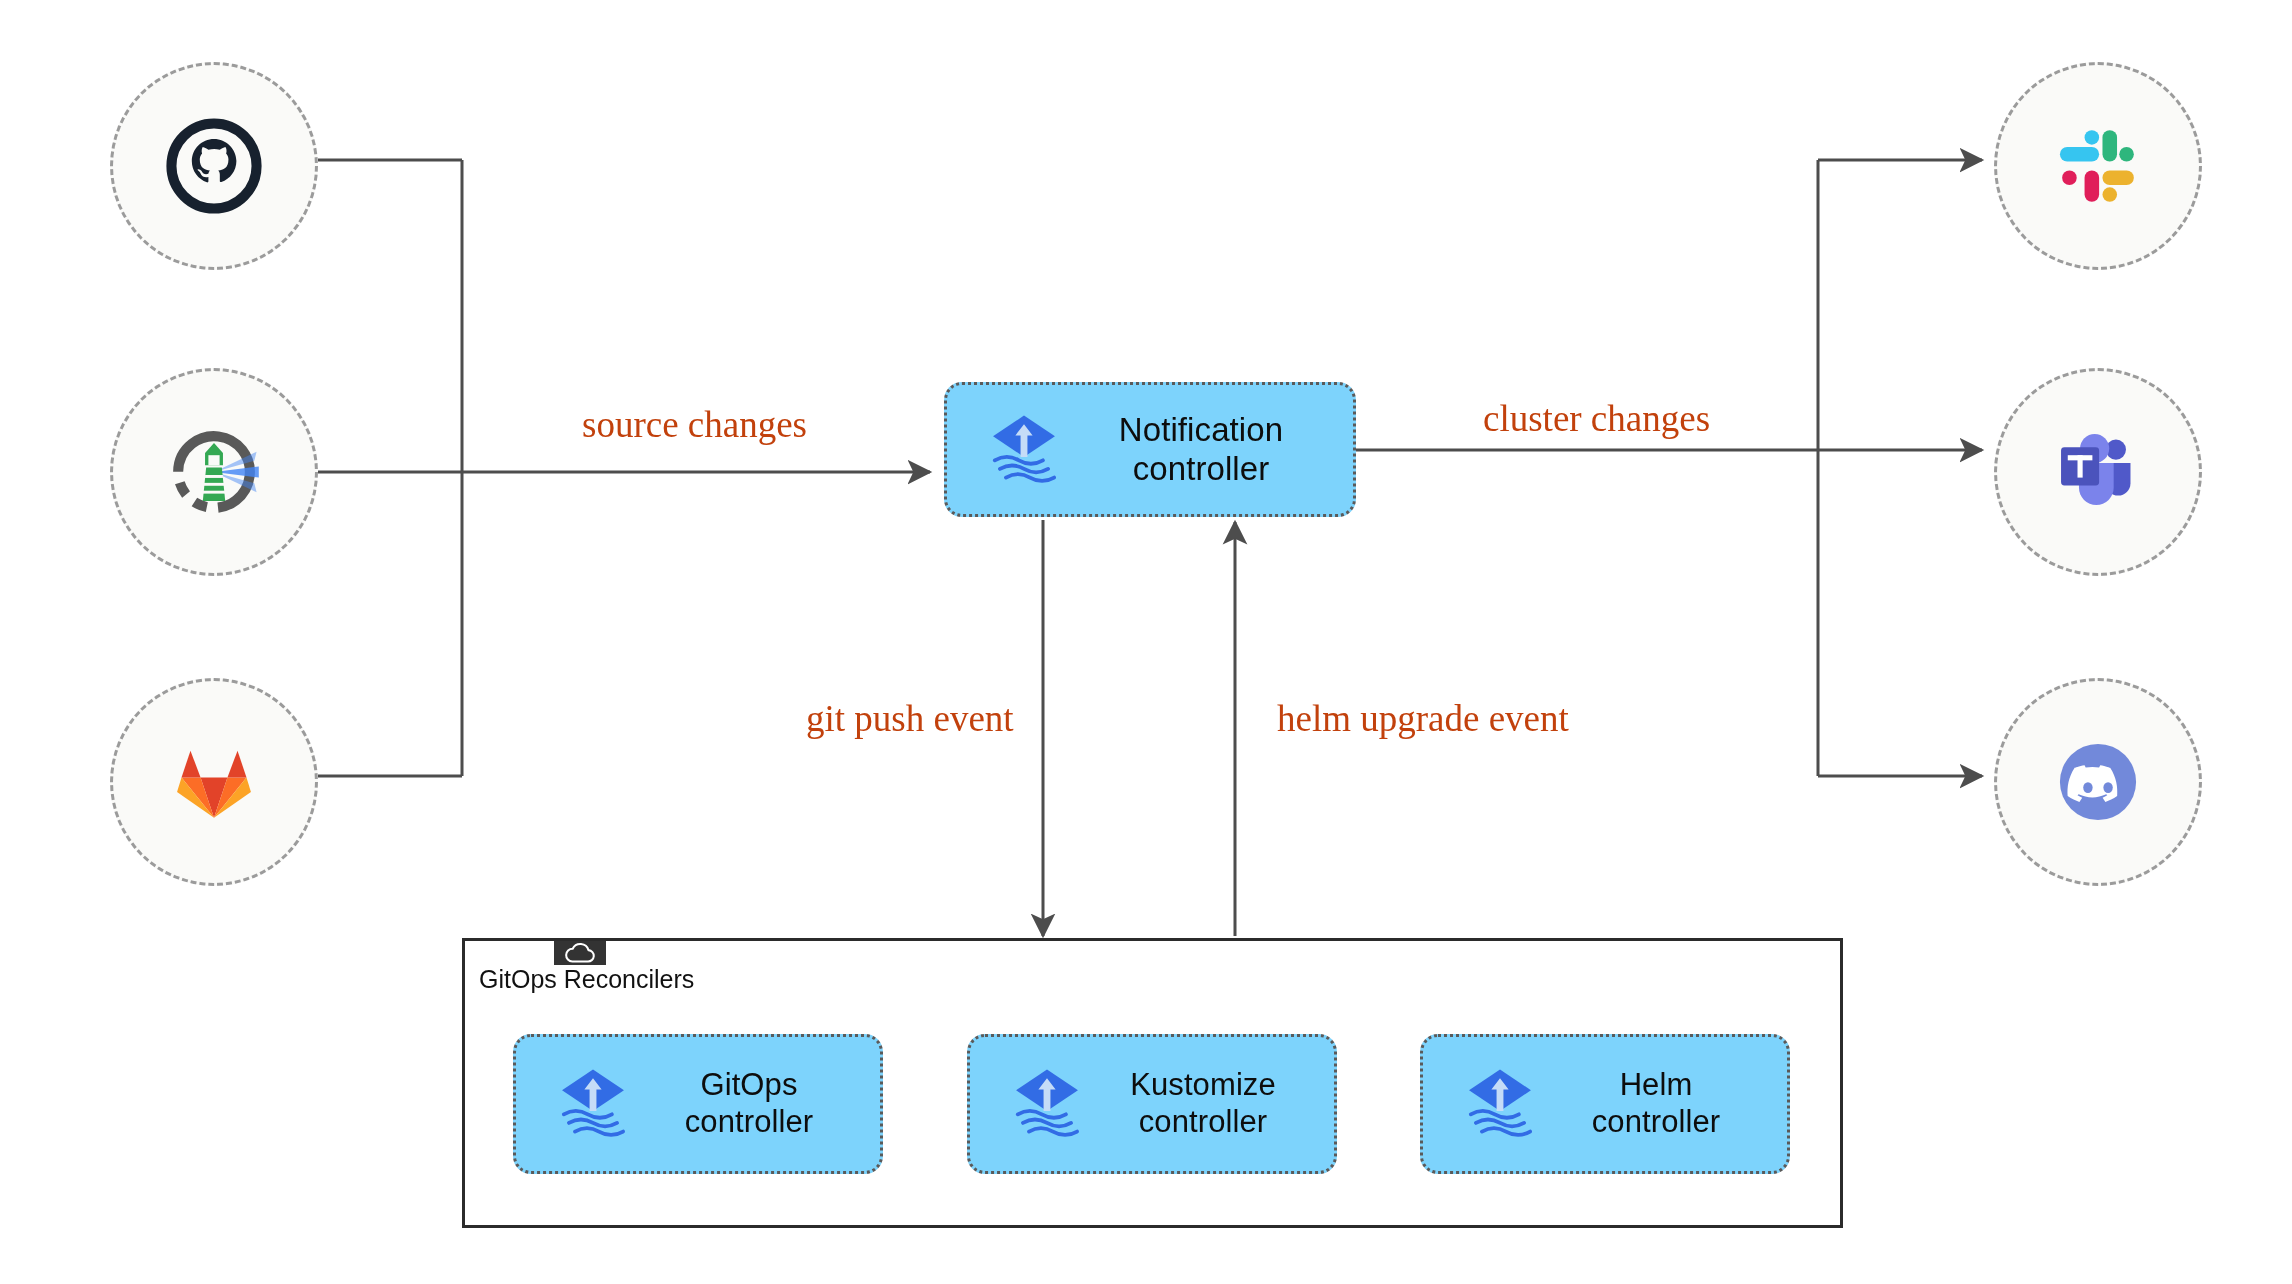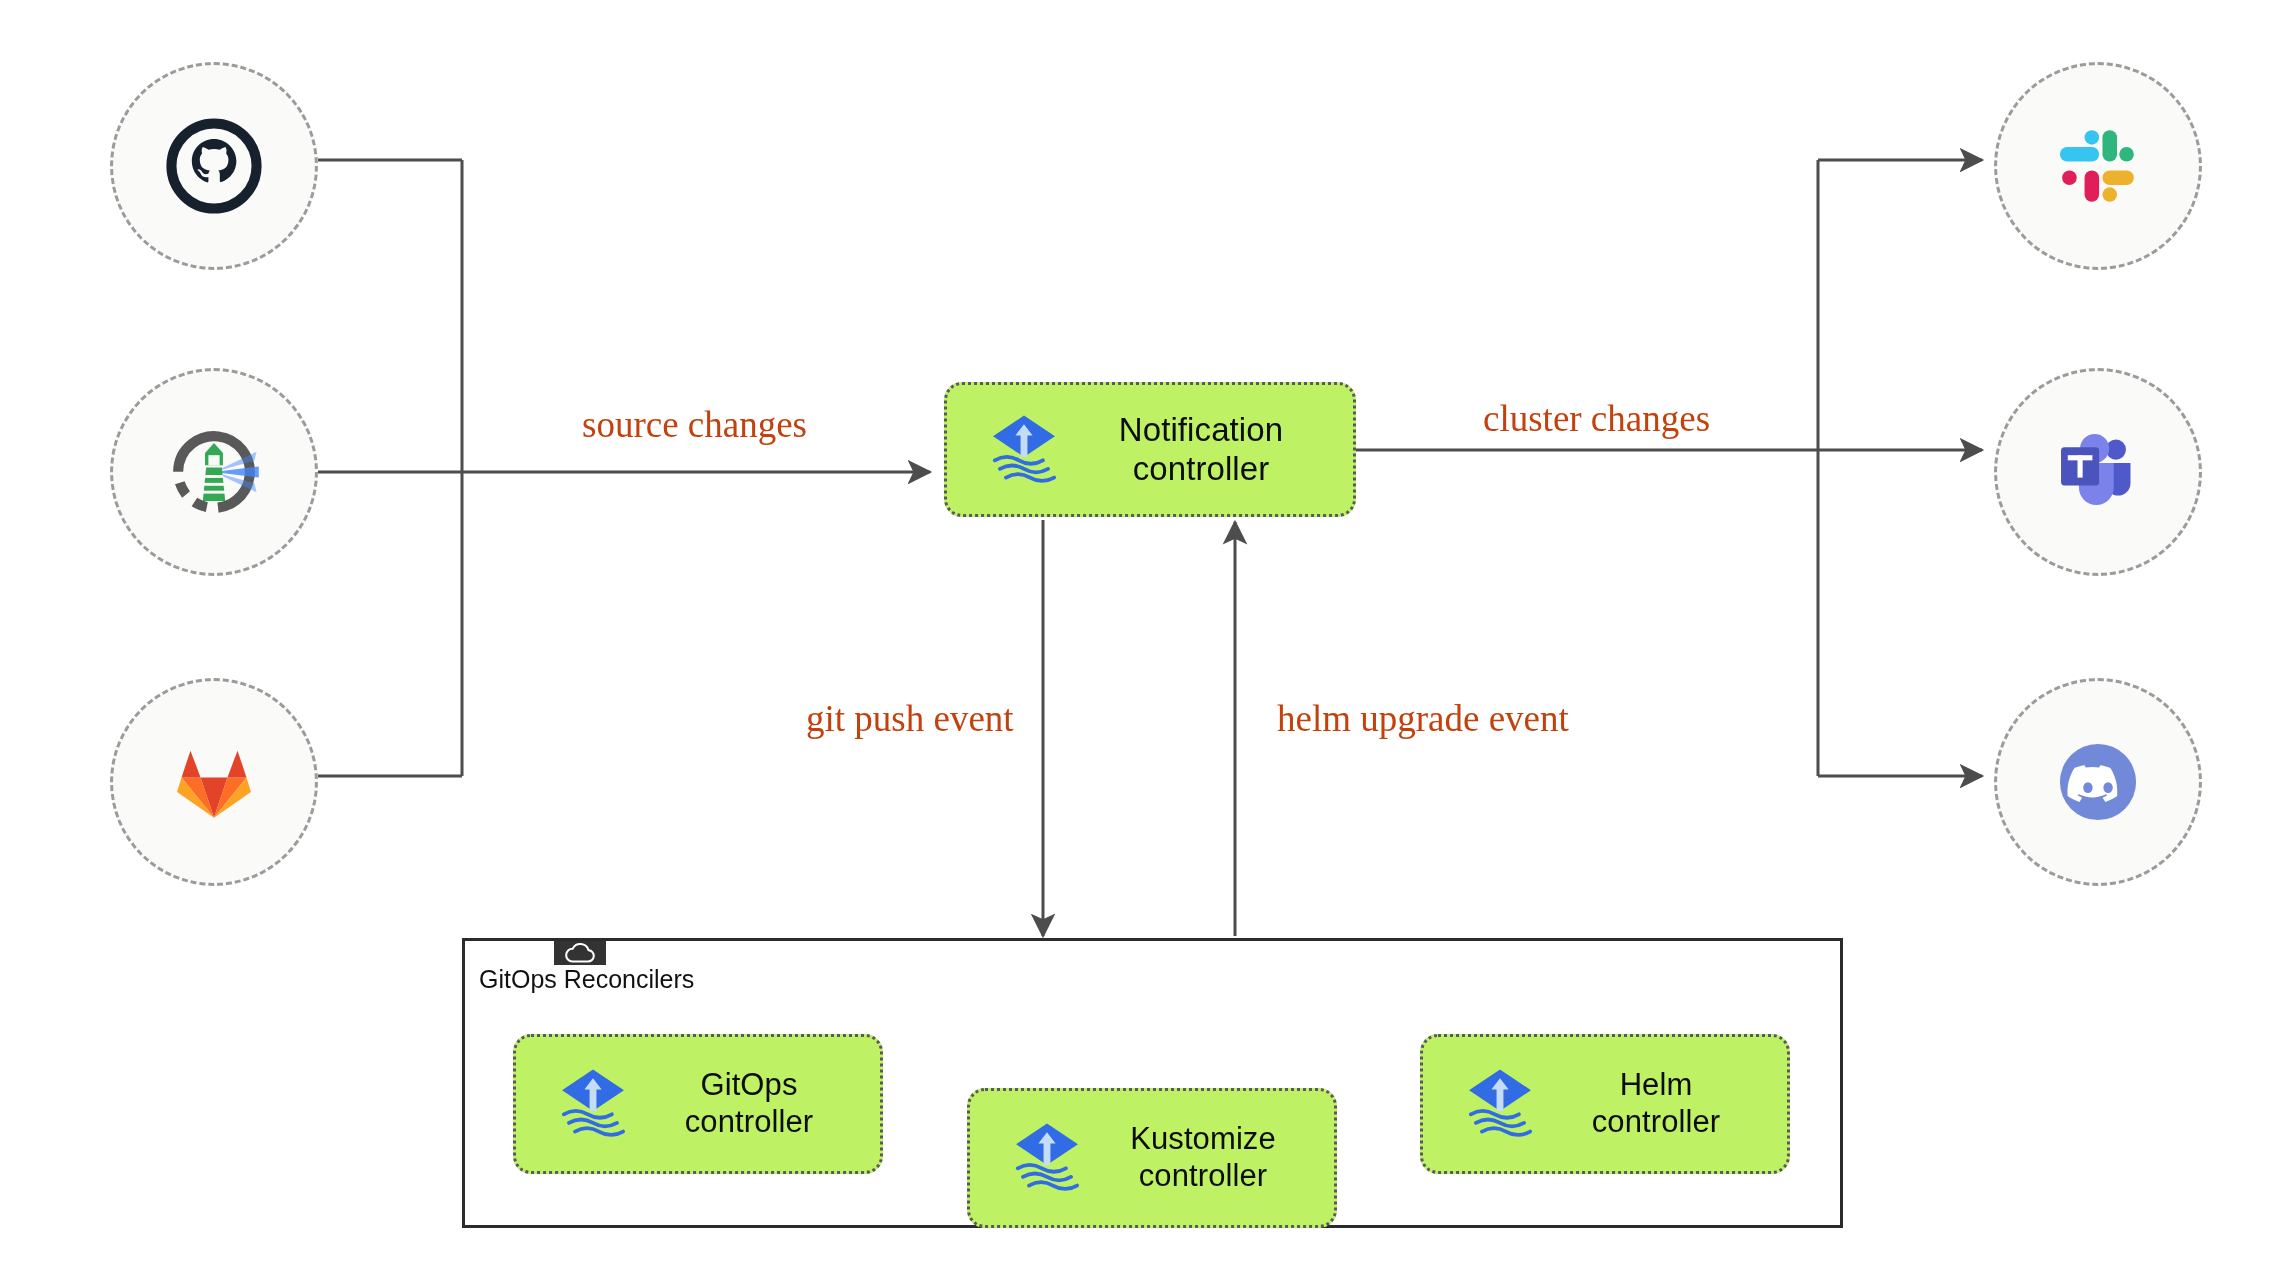--- a/index.html
+++ b/index.html
@@ -20,39 +20,39 @@
     border-radius: 50%;
     border: 3px dashed #9b9b9b;
     background: #fafaf8;
     display: flex; align-items: center; justify-content: center;
   }
   .node-circle .glyph { width: 112px; height: 112px; display:block; }
 
   
   .ctrl-box {
     position: absolute;
-    background: #bef264;
+    background: #7dd3fc;
     border: 3px dotted #5a5a5a;
     border-radius: 18px;
     display: flex; align-items: center;
   }
   .ctrl-box .flux-logo { width: 86px; height: 86px; margin-left: 34px; flex: 0 0 auto; }
   .ctrl-box .ctrl-label {
     flex: 1 1 auto;
     text-align: center;
     font-size: 31px;
     line-height: 1.18;
     color: #0d0d0d;
     padding-right: 18px;
     letter-spacing: .1px;
   }
   #notification-controller { left: 944px; top: 382px; width: 412px; height: 135px; }
   #notification-controller .ctrl-label { font-size: 33px; }
   #source-controller    { left: 513px;  top: 1034px; width: 370px; height: 140px; }
-  #kustomize-controller { left: 967px;  top: 1088px; width: 370px; height: 140px; }
+  #kustomize-controller { left: 967px;  top: 1034px; width: 370px; height: 140px; }
   #helm-controller      { left: 1420px; top: 1034px; width: 370px; height: 140px; }
 
   
   #gitops-container {
     position: absolute;
     left: 462px; top: 938px;
     width: 1381px; height: 290px;
     background: #ffffff;
     border: 3px solid #2b2b2b;
   }

